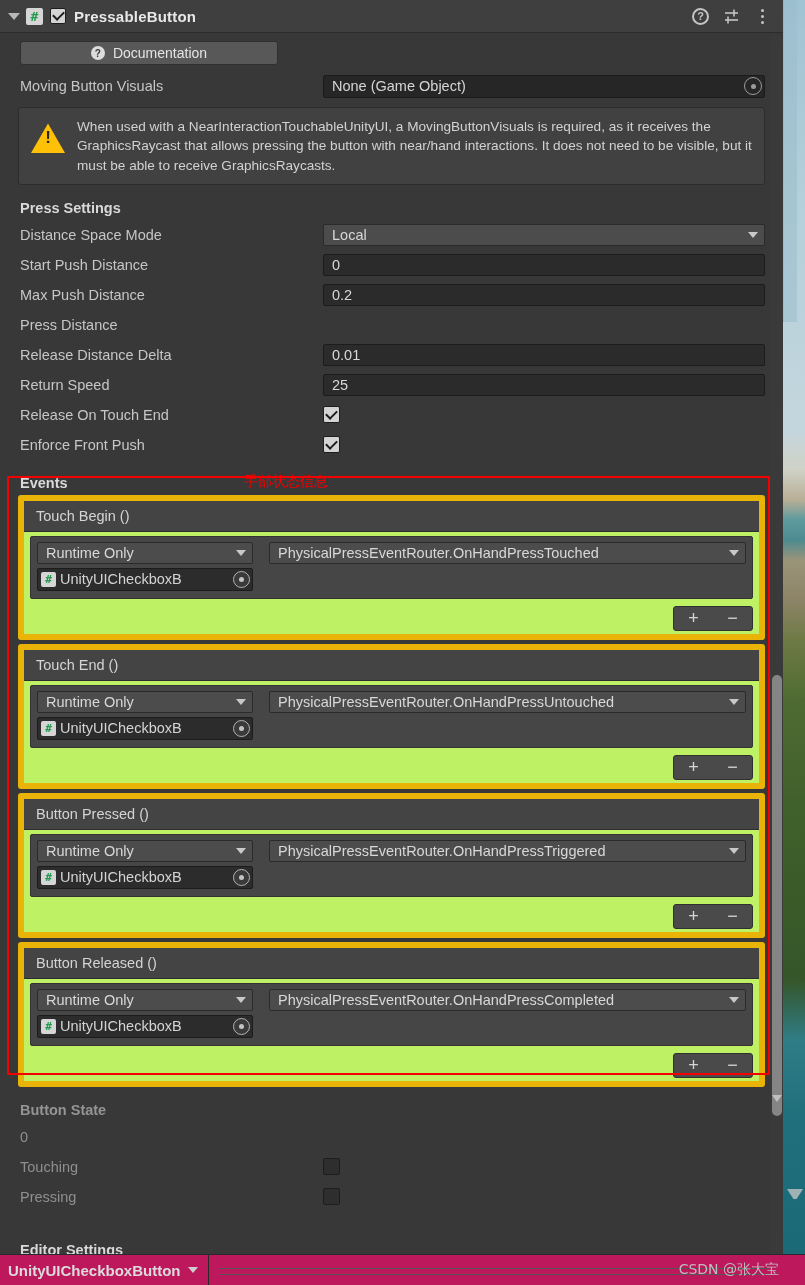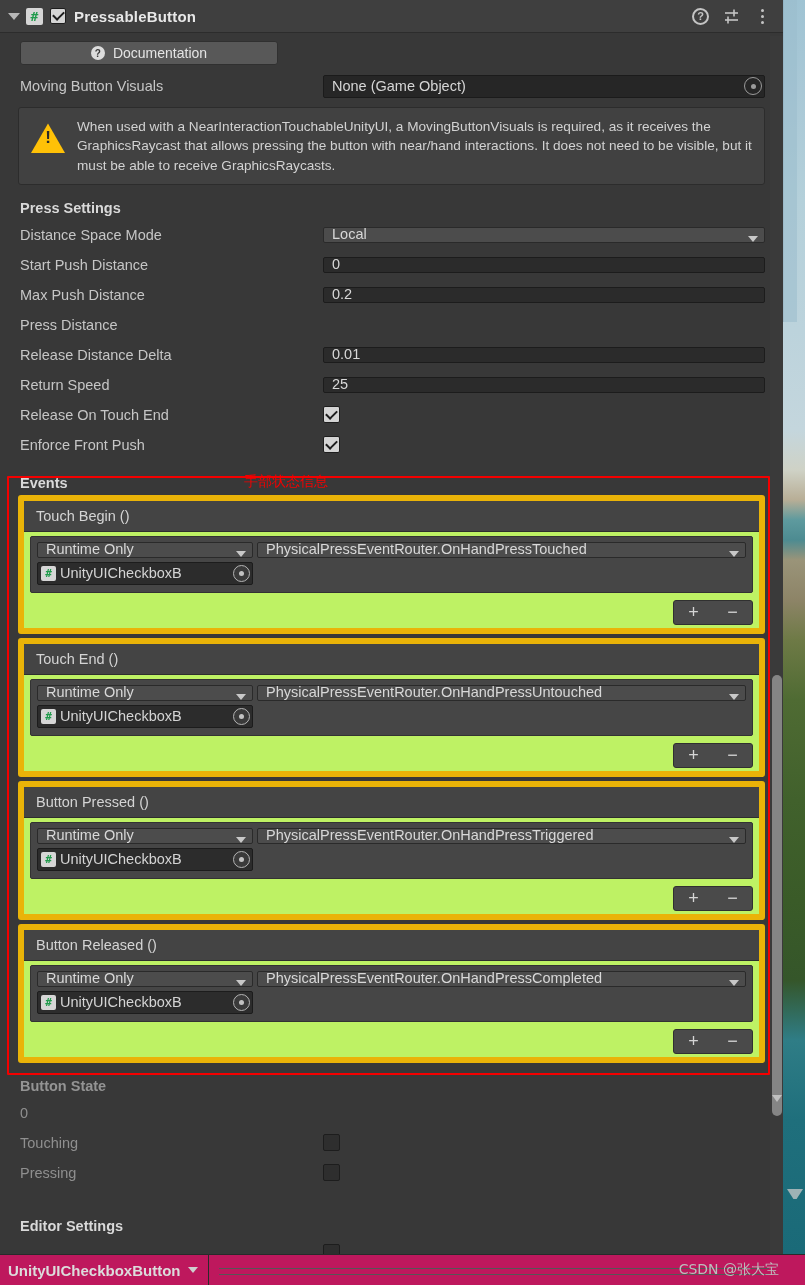--- a/index.html
+++ b/index.html
@@ -126,22 +126,22 @@
   .warn-tri:after {
     content: "!"; position: absolute; left: 0; right: 0; bottom: 0px; text-align: center;
     font-size: 17px; font-weight: bold; color: #2a2a2a; line-height: 30px;
   }
   .warn-text { font-size: 13.6px; color: #d2d2d2; line-height: 1.42; }
 
   .sect-header { font-size: 14.5px; font-weight: bold; color: #d9d9d9; padding: 7px 20px 4px 20px; margin-top: 8px; }
   .sect-header.dim { color: #949494; }
 
   .popup, .textfield {
-    height: 16px; background: #2b2b2b; border: 1px solid #1c1c1c; border-radius: 2px;
-    display: flex; align-items: flex-end; padding: 0 6px 0 8px; color: #d8d8d8; font-size: 14.5px;
+    height: 22px; background: #2b2b2b; border: 1px solid #1c1c1c; border-radius: 2px;
+    display: flex; align-items: center; padding: 0 6px 0 8px; color: #d8d8d8; font-size: 14.5px;
   }
   .popup { background: #4c4c4c; border-color: #2a2a2a; }
   .caret {
     margin-left: auto; width: 0; height: 0;
     border-left: 5px solid transparent; border-right: 5px solid transparent;
     border-top: 6px solid #c8c8c8;
   }
   .checkbox {
     width: 17px; height: 17px; background: #d4d4d4; border: 1px solid #1d1d1d; border-radius: 2px;
     display: flex; align-items: center; justify-content: center;
@@ -159,21 +159,21 @@
   .event-block {
     background: #bef264; border: 6px solid #eab308; border-radius: 3px;
     margin-bottom: 4px;
   }
   .event-title {
     height: 31px; display: flex; align-items: center; padding: 0 12px;
     font-size: 14.5px; color: #d4d4d4;
     background: #444444; border-bottom: 1px solid #2e2e2e;
   }
   .event-entry { background: #464646; border: 1px solid #333; margin: 4px 6px; padding: 5px 6px 7px 6px; border-radius: 2px; }
-  .entry-top { display: flex; gap: 4px; }
+  .entry-top { display: flex; gap: 16px; }
   .entry-mode { width: 216px; flex: none; }
   .entry-fn { flex: 1; }
   .entry-bottom { margin-top: 4px; }
   .entry-objfield {
     width: 216px; height: 23px; background: #2c2c2c; border: 1px solid #1c1c1c; border-radius: 2px;
     display: flex; align-items: center; padding: 0 2px 0 3px; gap: 4px;
     color: #d4d4d4; font-size: 14.5px; overflow: hidden; white-space: nowrap;
   }
   .entry-objfield .mini-script {
     width: 15px; height: 15px; flex: none; background: #d6d6d6; border-radius: 2px;

